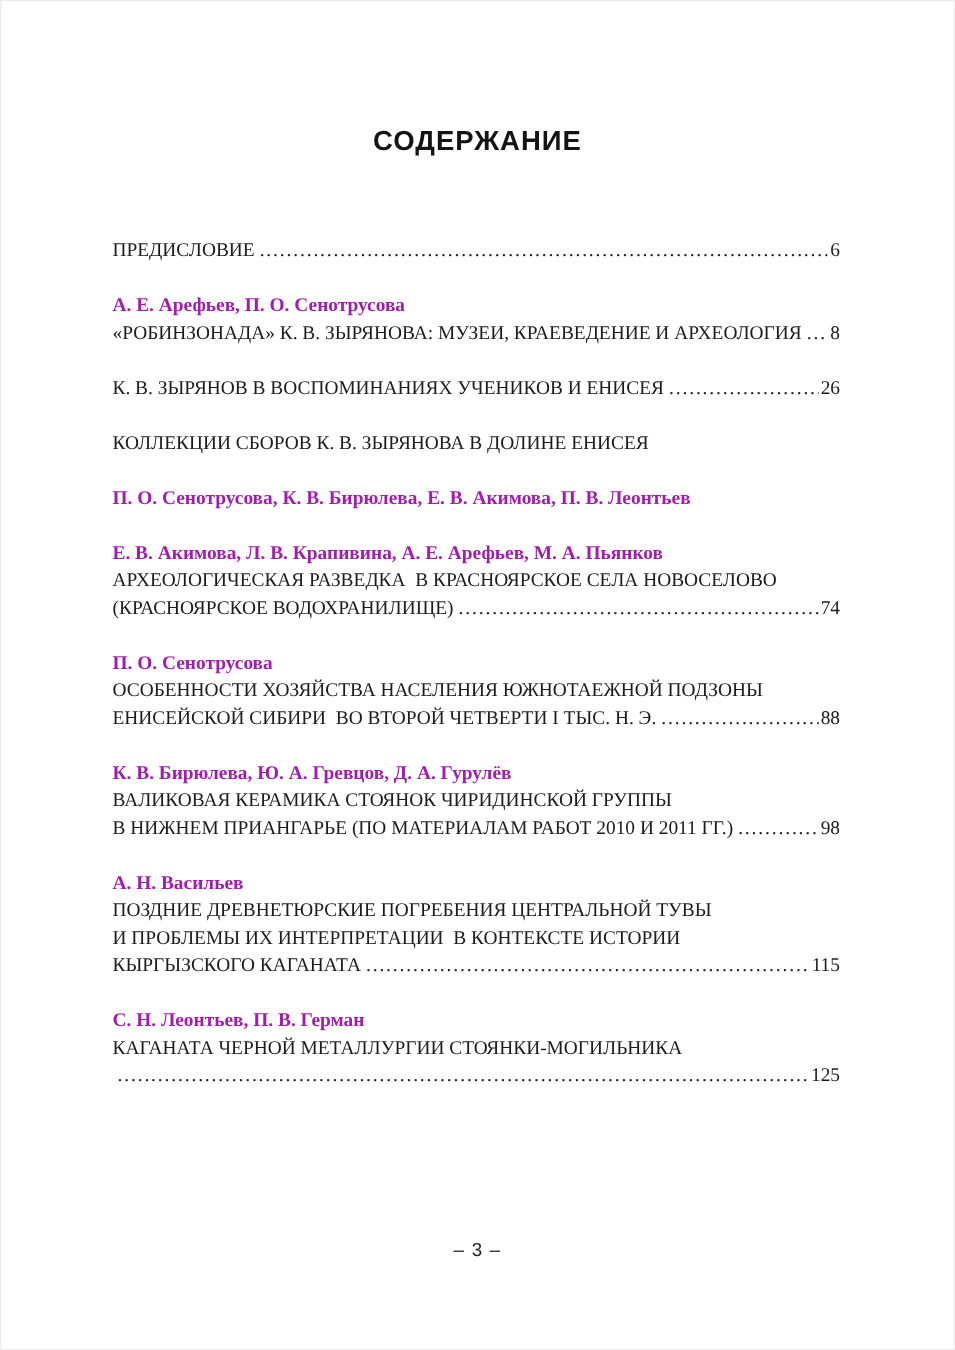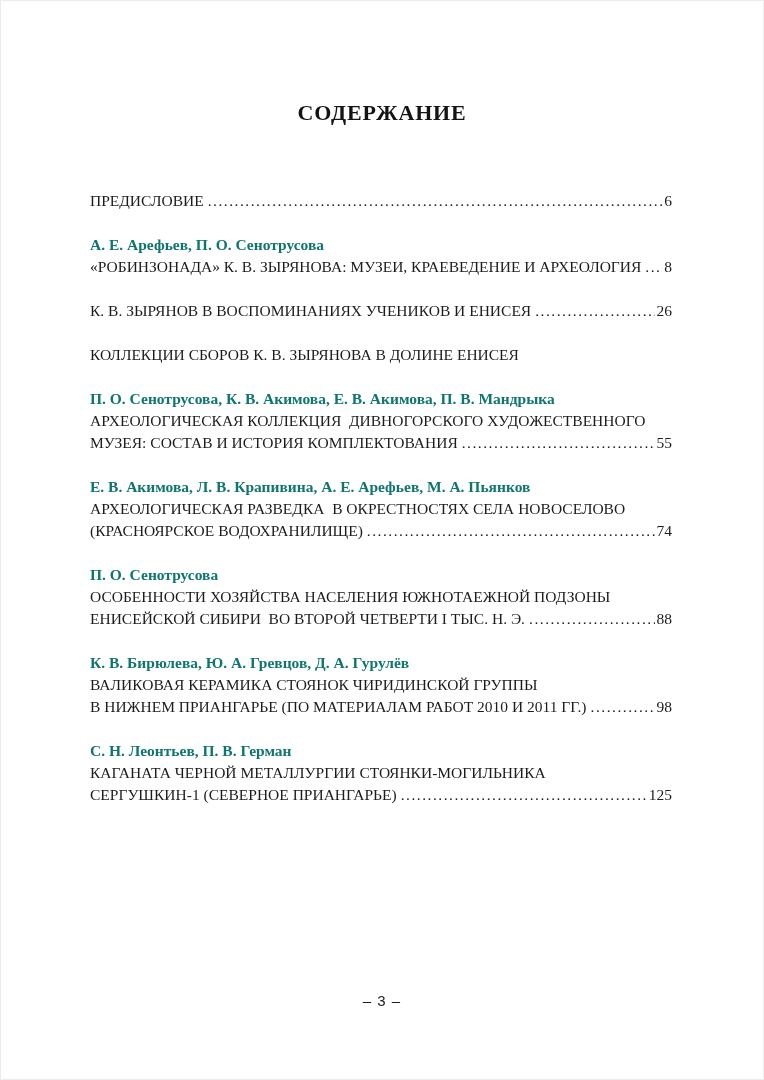--- a/index.html
+++ b/index.html
@@ -7,33 +7,33 @@
     position:relative;
     width:764px; height:1080px;
     background:#ffffff;
     color:#1f1f1f;
     box-shadow: inset 0 0 0 1px #ececec;
     overflow:hidden;
   }
   .doc-title {
     position:absolute; top:100px; left:0; width:100%;
     margin:0; text-align:center;
-    font-family:Liberation Serif, serif;
+    font-family:Liberation Sans, sans-serif;
     font-weight:bold; font-size:22px; letter-spacing:0.8px;
     color:#141414;
   }
   .entries {
     position:absolute; left:90px; top:190px; width:582px;
     font-family:"Liberation Serif", serif;
     font-size:15.5px; color:#1c1c1c;
   }
   .entry { margin-bottom:22px; }
   .authors {
     font-weight:bold; line-height:22px; white-space:pre;
-    color:#0f766e;
+    color:#a21caf;
   }
   .tline { line-height:22px; white-space:pre; }
   .tline.last { display:flex; align-items:baseline; }
   .ttext { flex:0 1 auto; white-space:pre; }
   .dots {
     flex:1 1 auto; min-width:0; overflow:hidden;
     white-space:nowrap; letter-spacing:1.5px;
     margin:0 2px 0 4px;
   }
   .dots::after {
@@ -74,54 +74,58 @@
         </div>
   </div>
 
   <div class="entry">
     <div class="title-lines">
           <div class="tline">КОЛЛЕКЦИИ СБОРОВ К. В. ЗЫРЯНОВА В ДОЛИНЕ ЕНИСЕЯ</div>
         </div>
   </div>
 
   <div class="entry">
-    <div class="authors">П. О. Сенотрусова, К. В. Акимова, Е. В. Акимова, П. В. Мандрыка</div>
-    <div class="title-lines">
-          <div class="tline">АРХЕОЛОГИЧЕСКАЯ КОЛЛЕКЦИЯ  ДИВНОГОРСКОГО ХУДОЖЕСТВЕННОГО</div>
-          <div class="tline last"><span class="ttext">МУЗЕЯ: СОСТАВ И ИСТОРИЯ КОМПЛЕКТОВАНИЯ</span><span class="dots"></span><span class="pagenum">55</span></div>
-        </div>
+    <div class="authors">П. О. Сенотрусова, К. В. Бирюлева, Е. В. Акимова, П. В. Леонтьев</div>
   </div>
 
   <div class="entry">
     <div class="authors">Е. В. Акимова, Л. В. Крапивина, А. Е. Арефьев, М. А. Пьянков</div>
     <div class="title-lines">
-          <div class="tline">АРХЕОЛОГИЧЕСКАЯ РАЗВЕДКА  В ОКРЕСТНОСТЯХ СЕЛА НОВОСЕЛОВО</div>
+          <div class="tline">АРХЕОЛОГИЧЕСКАЯ РАЗВЕДКА  В КРАСНОЯРСКОЕ СЕЛА НОВОСЕЛОВО</div>
           <div class="tline last"><span class="ttext">(КРАСНОЯРСКОЕ ВОДОХРАНИЛИЩЕ)</span><span class="dots"></span><span class="pagenum">74</span></div>
         </div>
   </div>
 
   <div class="entry">
     <div class="authors">П. О. Сенотрусова</div>
     <div class="title-lines">
           <div class="tline">ОСОБЕННОСТИ ХОЗЯЙСТВА НАСЕЛЕНИЯ ЮЖНОТАЕЖНОЙ ПОДЗОНЫ</div>
           <div class="tline last"><span class="ttext">ЕНИСЕЙСКОЙ СИБИРИ  ВО ВТОРОЙ ЧЕТВЕРТИ I ТЫС. Н. Э.</span><span class="dots"></span><span class="pagenum">88</span></div>
         </div>
   </div>
 
   <div class="entry">
     <div class="authors">К. В. Бирюлева, Ю. А. Гревцов, Д. А. Гурулёв</div>
     <div class="title-lines">
           <div class="tline">ВАЛИКОВАЯ КЕРАМИКА СТОЯНОК ЧИРИДИНСКОЙ ГРУППЫ</div>
           <div class="tline last"><span class="ttext">В НИЖНЕМ ПРИАНГАРЬЕ (ПО МАТЕРИАЛАМ РАБОТ 2010 И 2011 ГГ.)</span><span class="dots"></span><span class="pagenum">98</span></div>
         </div>
   </div>
 
+  <div class="entry">
+    <div class="authors">А. Н. Васильев</div>
+    <div class="title-lines">
+          <div class="tline">ПОЗДНИЕ ДРЕВНЕТЮРСКИЕ ПОГРЕБЕНИЯ ЦЕНТРАЛЬНОЙ ТУВЫ</div>
+          <div class="tline">И ПРОБЛЕМЫ ИХ ИНТЕРПРЕТАЦИИ  В КОНТЕКСТЕ ИСТОРИИ</div>
+          <div class="tline last"><span class="ttext">КЫРГЫЗСКОГО КАГАНАТА</span><span class="dots"></span><span class="pagenum">115</span></div>
+        </div>
+  </div>
 
   <div class="entry">
     <div class="authors">С. Н. Леонтьев, П. В. Герман</div>
     <div class="title-lines">
           <div class="tline">КАГАНАТА ЧЕРНОЙ МЕТАЛЛУРГИИ СТОЯНКИ-МОГИЛЬНИКА</div>
-          <div class="tline last"><span class="ttext">СЕРГУШКИН-1 (СЕВЕРНОЕ ПРИАНГАРЬЕ)</span><span class="dots"></span><span class="pagenum">125</span></div>
+          <div class="tline last"><span class="dots"></span><span class="pagenum">125</span></div>
         </div>
   </div>
 </div>
   <div class="footer">– 3 –</div>
 </div>
 
 </body></html>

